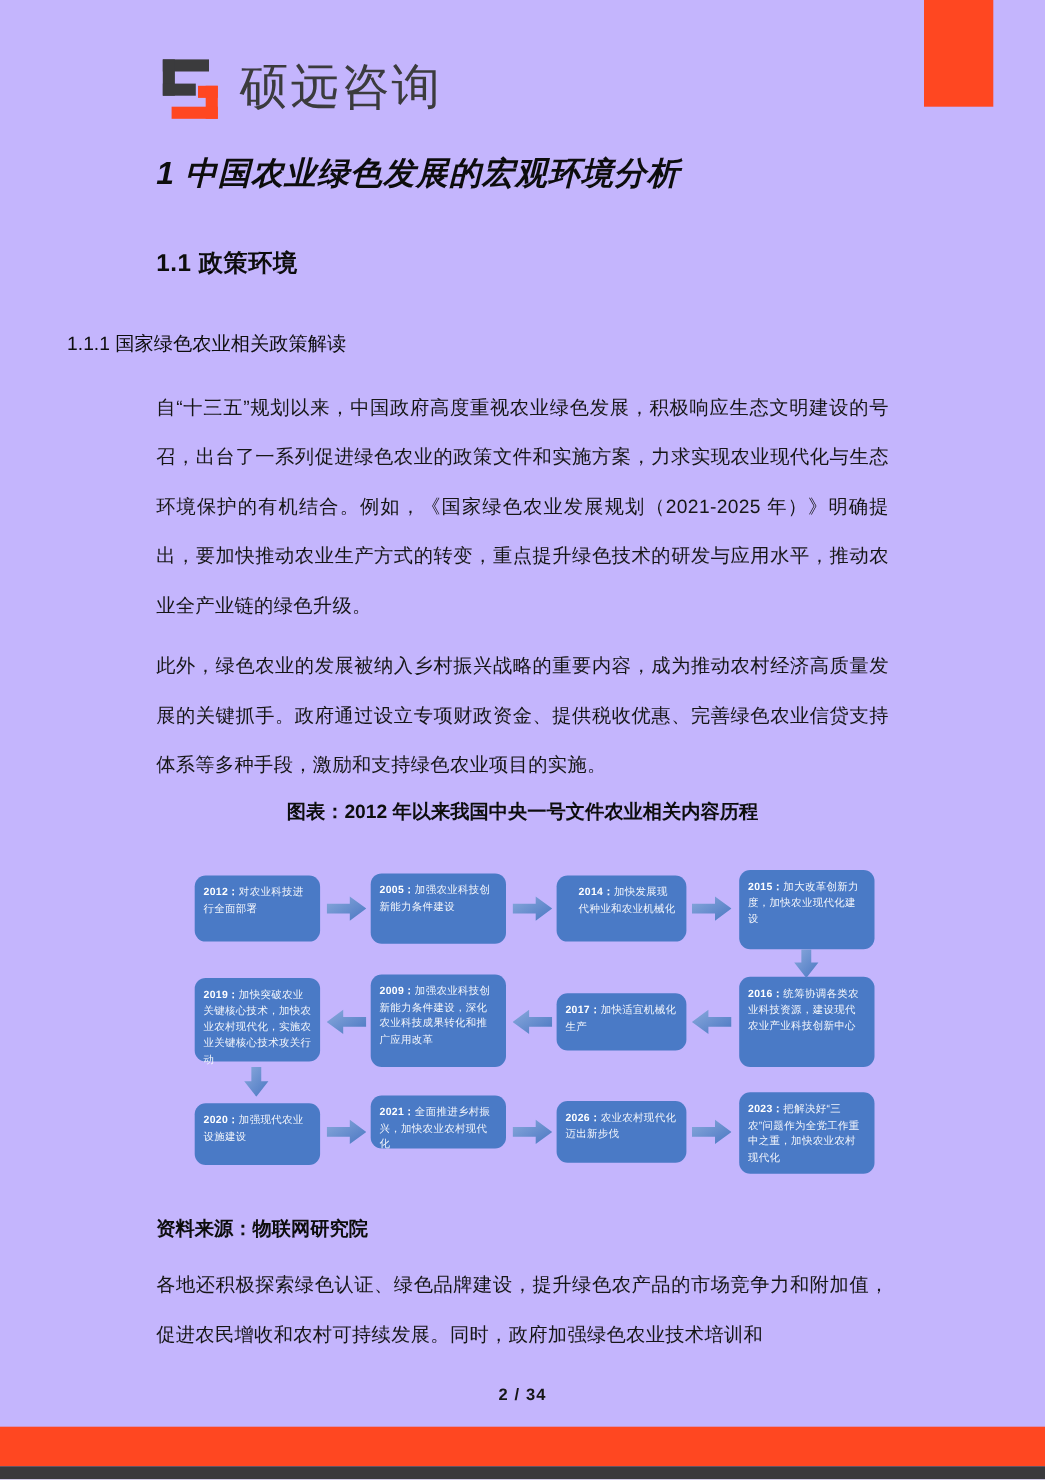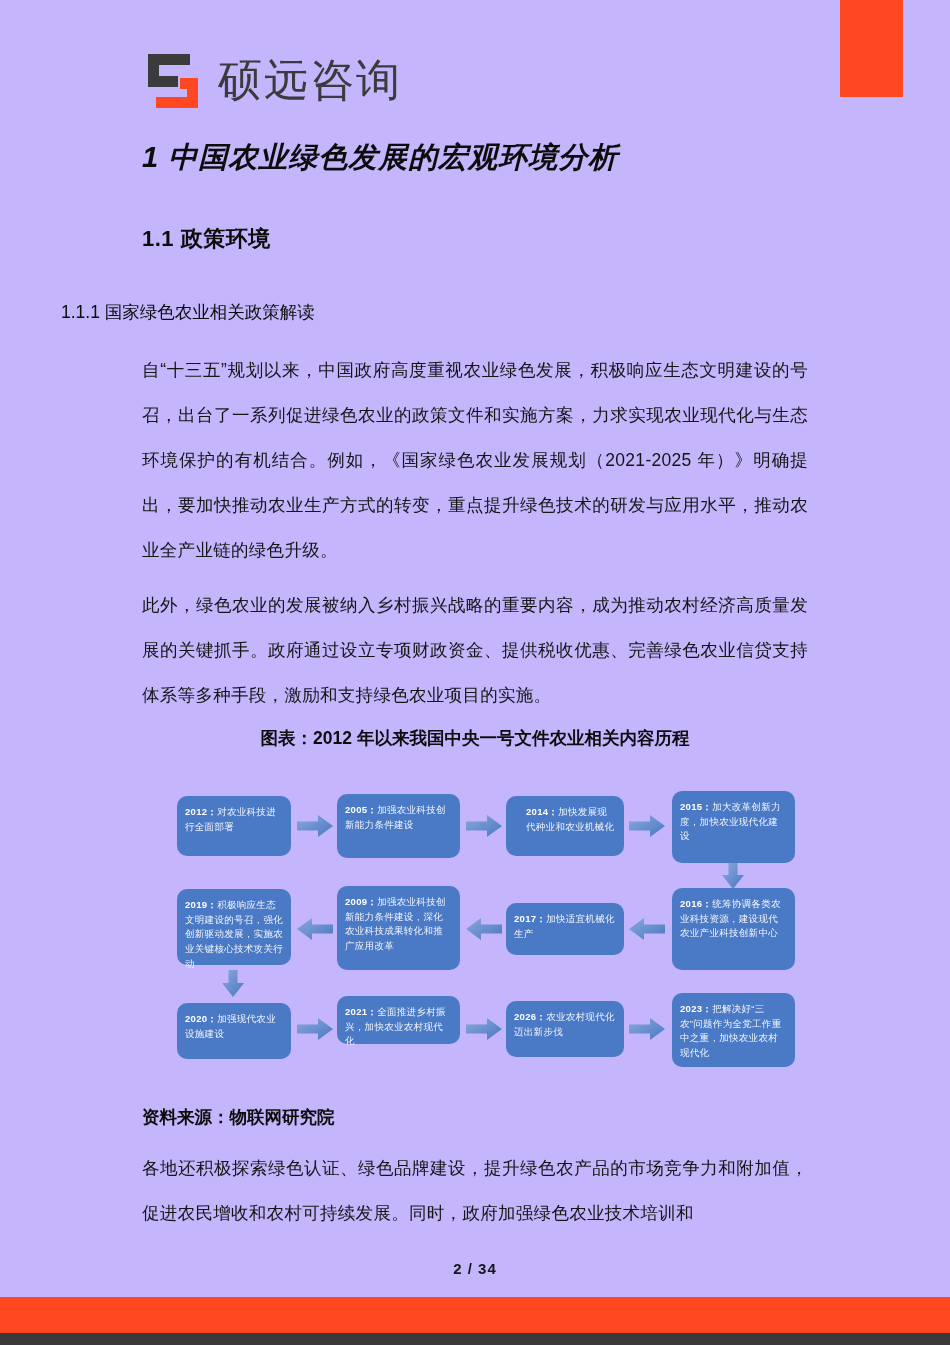--- a/index.html
+++ b/index.html
@@ -101,21 +101,21 @@
 
   <div class="flowchart">
 
     <div class="fbox y2012"><b>2012：</b><span>对农业科技进行全面部署</span></div>
     <div class="fbox y2013"><b>2005：</b><span>加强农业科技创新能力条件建设</span></div>
     <div class="fbox y2014"><b>2014：</b><span>加快发展现代种业和农业机械化</span></div>
     <div class="fbox y2015"><b>2015：</b><span>加大改革创新力度，加快农业现代化建设</span></div>
     <div class="fbox y2016"><b>2016：</b><span>统筹协调各类农业科技资源，建设现代农业产业科技创新中心</span></div>
     <div class="fbox y2017"><b>2017：</b><span>加快适宜机械化生产</span></div>
     <div class="fbox y2018"><b>2009：</b><span>加强农业科技创新能力条件建设，深化农业科技成果转化和推广应用改革</span></div>
-    <div class="fbox y2019"><b>2019：</b><span>积极响应生态文明建设的号召，强化创新驱动发展，实施农业关键核心技术攻关行动</span></div>
+    <div class="fbox y2019"><b>2019：</b><span>加快突破农业关键核心技术，加快农业农村现代化，实施农业关键核心技术攻关行动</span></div>
     <div class="fbox y2020"><b>2020：</b><span>加强现代农业设施建设</span></div>
     <div class="fbox y2021"><b>2021：</b><span>全面推进乡村振兴，加快农业农村现代化</span></div>
     <div class="fbox y2022"><b>2026：</b><span>农业农村现代化迈出新步伐</span></div>
     <div class="fbox y2023"><b>2023：</b><span>把解决好“三农”问题作为全党工作重中之重，加快农业农村现代化</span></div>
 
     <svg class="arr a1" width="36" height="24" viewBox="0 0 36 24">
         <path d="M0,7.5 H21 V1 L36,12 L21,23 V16.5 H0 Z" fill="url(#ag)"></path>
       </svg>
     <svg class="arr a2" width="36" height="24" viewBox="0 0 36 24">
         <path d="M0,7.5 H21 V1 L36,12 L21,23 V16.5 H0 Z" fill="url(#ag)"></path>

